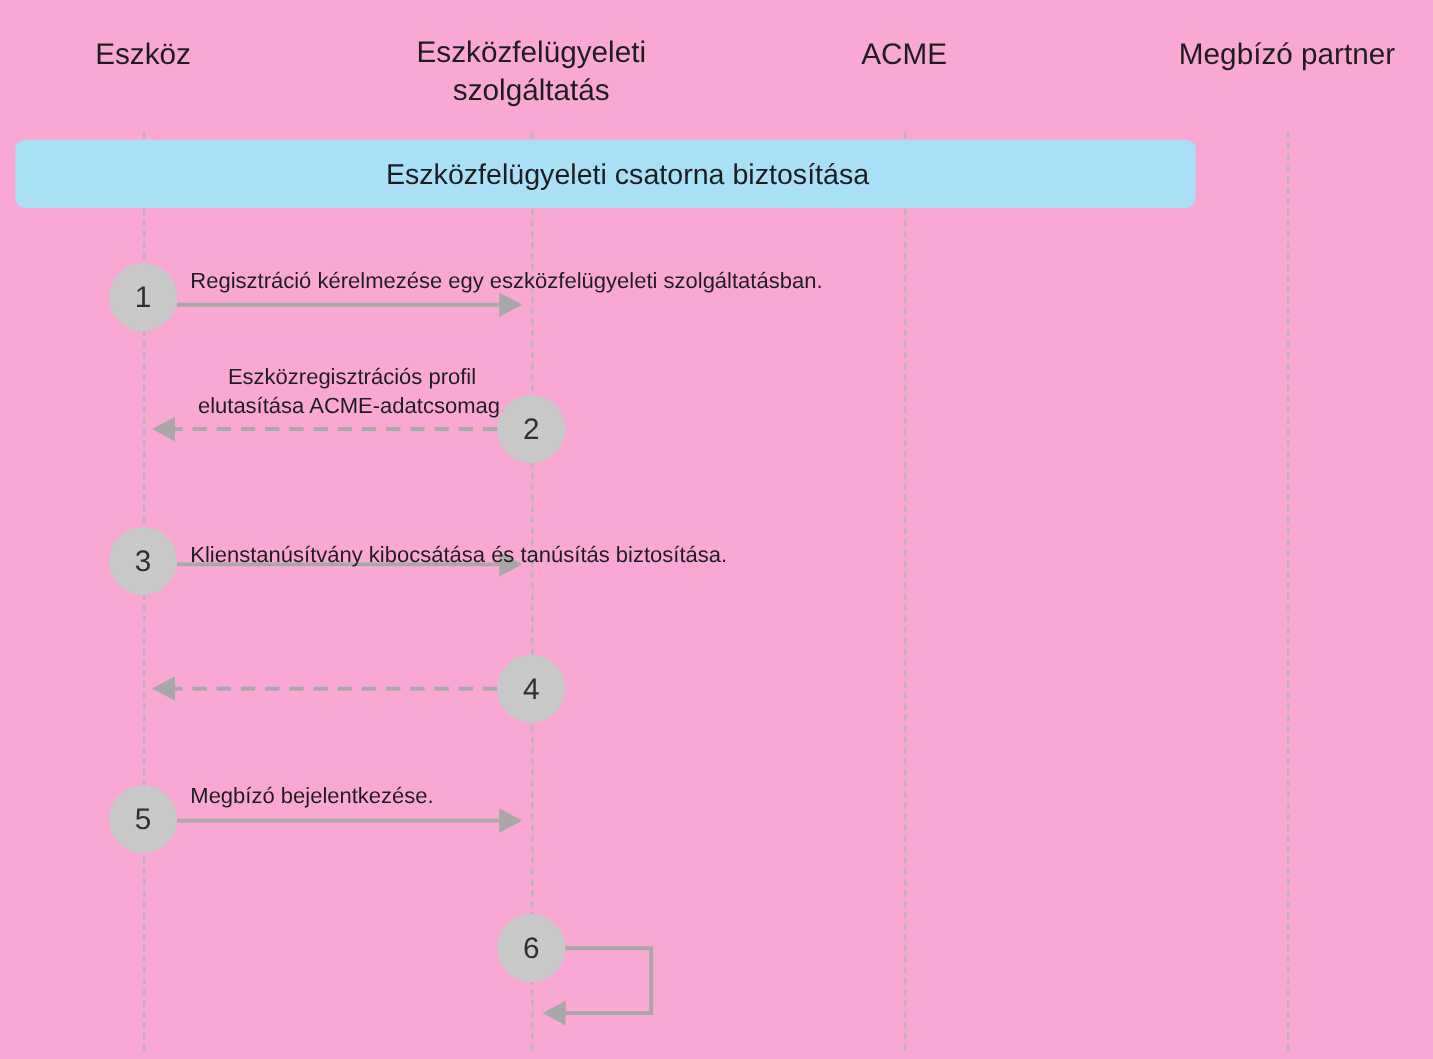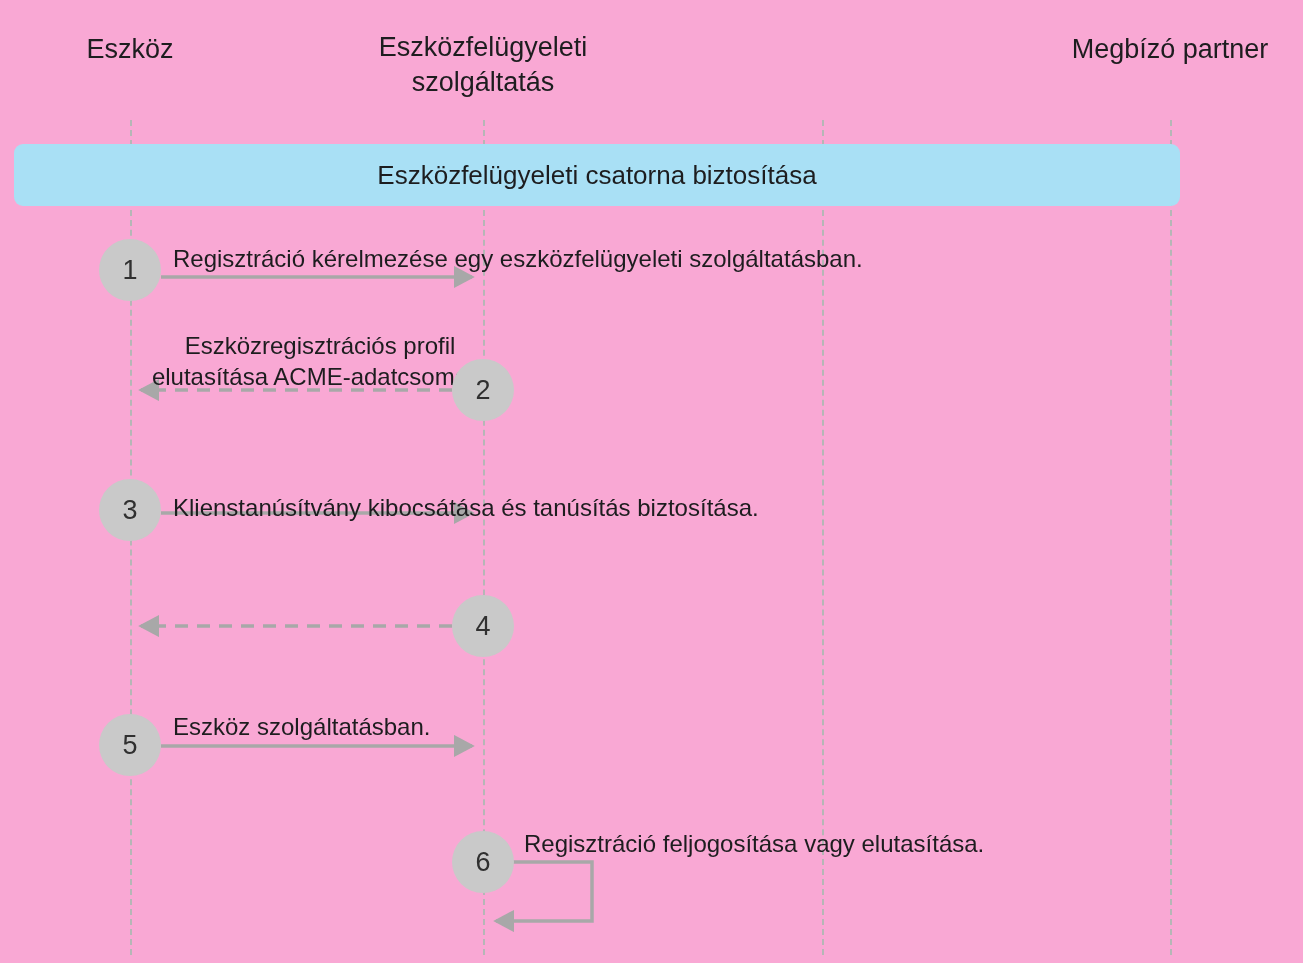--- a/index.html
+++ b/index.html
@@ -53,21 +53,21 @@
     color: #303030;
     font-size: 27px;
     display: flex;
     align-items: center;
     justify-content: center;
     z-index: 4;
   }
   
   .msg-label {
     position: absolute;
-    font-size: 24px;
+    font-size: 20px;
     color: #1d1d1f;
     line-height: 1.3;
     white-space: pre-line;
     z-index: 3;
   }
   .msg-label.center { text-align: center; transform: translateX(-50%); }
   .msg-label.left   { text-align: left; }
 
   
   #arrows {
@@ -84,23 +84,24 @@
 <div id="diagram">
 
   <div class="lifeline" style="left:130px;top:120px;height:835px;"></div>
   <div class="lifeline" style="left:483px;top:120px;height:835px;"></div>
   <div class="lifeline" style="left:822px;top:120px;height:835px;"></div>
   <div class="lifeline" style="left:1170px;top:120px;height:835px;"></div>
 
   <div class="lane-title" style="left:130px;top:32px;width:260px;">Eszköz</div>
   <div class="lane-title" style="left:483px;top:14px;width:300px;margin-top:16px;">Eszközfelügyeleti
 szolgáltatás</div>
+  <div class="lane-title" style="left:822px;top:32px;width:260px;">ACME</div>
   <div class="lane-title" style="left:1170px;top:32px;width:320px;">Megbízó partner</div>
 
-  <div class="banner" style="left:14px;top:144px;width:1166px;height:62px;">
+  <div class="banner" style="left:14px;top:127px;width:1033px;height:62px;padding-left:40px;">
     <span>Eszközfelügyeleti csatorna biztosítása</span>
   </div>
 
   <svg id="arrows" viewBox="0 0 1303 963">
     <defs>
       <marker id="ah-right" markerWidth="9" markerHeight="9" refX="5.2" refY="3.2" orient="auto" markerUnits="strokeWidth">
         <path d="M0,0 L6,3.2 L0,6.4 z" fill="#a8a8a8"></path>
       </marker>
       <marker id="ah-left" markerWidth="9" markerHeight="9" refX="5.2" refY="3.2" orient="auto" markerUnits="strokeWidth">
         <path d="M0,0 L6,3.2 L0,6.4 z" fill="#a8a8a8"></path>
@@ -140,17 +141,16 @@
   </div>
 
   <div class="msg-label left" style="left:173px;top:243px;width:700px;">Regisztráció kérelmezése egy eszközfelügyeleti szolgáltatásban.</div>
 
   <div class="msg-label center" style="left:320px;top:330px;width:420px;">Eszközregisztrációs profil
 elutasítása ACME-adatcsomag.</div>
 
   <div class="msg-label left" style="left:173px;top:476px;width:700px;margin-top:16px;">Klienstanúsítvány kibocsátása és tanúsítás biztosítása.</div>
 
 
-  <div class="msg-label left" style="left:173px;top:711px;width:500px;">Eszköz szolgáltatásban.</div>
+  <div class="msg-label left" style="left:173px;top:711px;width:500px;">Megbízó bejelentkezése.</div>
 
-  <div class="msg-label left" style="left:524px;top:828px;width:620px;">Regisztráció feljogosítása vagy elutasítása.</div>
 
 </div>
 
 </body></html>

